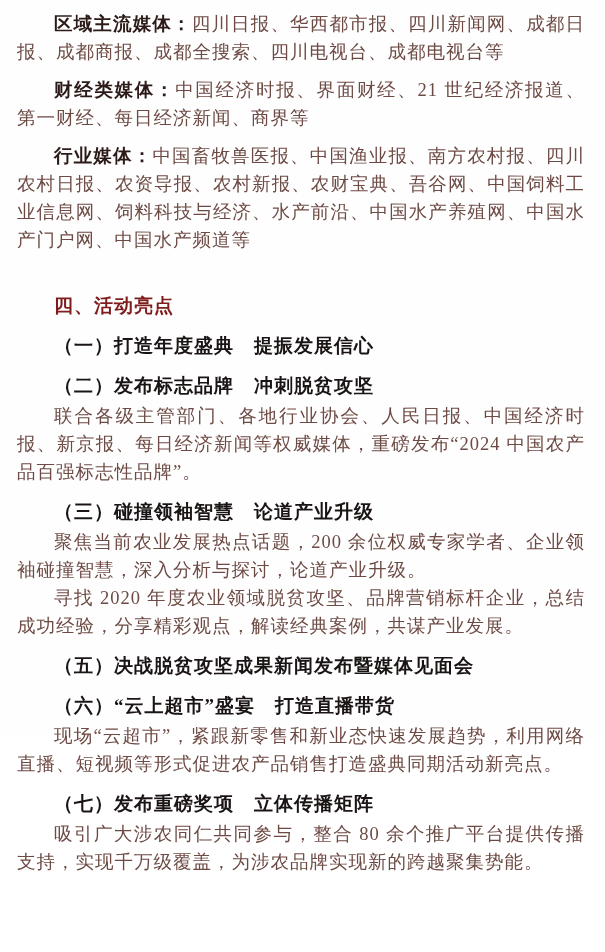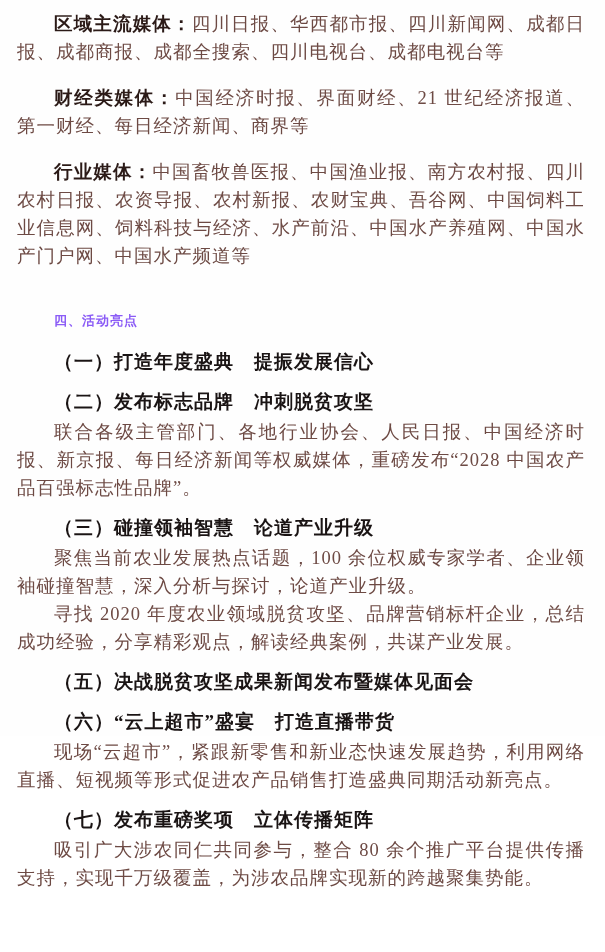--- a/index.html
+++ b/index.html
@@ -24,31 +24,31 @@
     color: #6d4a44;
   }
   .para {
     margin: 0;
     text-indent: 2em;
     text-align: justify;
     line-height: 28px;
     letter-spacing: 1px;
   }
   .media-section .para + .para {
-    margin-top: 18px;
+    margin-top: 10px;
   }
   .media-label {
     font-weight: bold;
     color: #2b1a17;
   }
   .section-title {
-    font-family: Liberation Mono, monospace;
+    font-family: Liberation Sans, sans-serif;
     font-weight: bold;
-    font-size: 13px;
-    color: #8b5cf6;
+    font-size: 19px;
+    color: #7f1d1d;
     letter-spacing: 1px;
     margin: 38px 0 9px 37px;
     line-height: 28px;
   }
   .item-heading {
     font-family: "Liberation Serif", "DejaVu Serif", serif;
     font-weight: bold;
     font-size: 19px;
     color: #1a1414;
     letter-spacing: 1px;
@@ -69,24 +69,24 @@
     <p class="para"><span class="media-label">财经类媒体：</span><span>中国经济时报、界面财经、21 世纪经济报道、第一财经、每日经济新闻、商界等</span></p>
     <p class="para"><span class="media-label">行业媒体：</span><span>中国畜牧兽医报、中国渔业报、南方农村报、四川农村日报、农资导报、农村新报、农财宝典、吾谷网、中国饲料工业信息网、饲料科技与经济、水产前沿、中国水产养殖网、中国水产门户网、中国水产频道等</span></p>
   </section>
 
   <section class="highlights-section">
     <h2 class="section-title">四、活动亮点</h2>
 
     <h3 class="item-heading">（一）打造年度盛典　提振发展信心</h3>
 
     <h3 class="item-heading">（二）发布标志品牌　冲刺脱贫攻坚</h3>
-    <p class="para item-body">联合各级主管部门、各地行业协会、人民日报、中国经济时报、新京报、每日经济新闻等权威媒体，重磅发布“2028 中国农产品百强标志性品牌”。</p>
+    <p class="para item-body">联合各级主管部门、各地行业协会、人民日报、中国经济时报、新京报、每日经济新闻等权威媒体，重磅发布“2024 中国农产品百强标志性品牌”。</p>
 
     <h3 class="item-heading">（三）碰撞领袖智慧　论道产业升级</h3>
-    <p class="para item-body">聚焦当前农业发展热点话题，100 余位权威专家学者、企业领袖碰撞智慧，深入分析与探讨，论道产业升级。</p>
+    <p class="para item-body">聚焦当前农业发展热点话题，200 余位权威专家学者、企业领袖碰撞智慧，深入分析与探讨，论道产业升级。</p>
 
     <p class="para item-body">寻找 2020 年度农业领域脱贫攻坚、品牌营销标杆企业，总结成功经验，分享精彩观点，解读经典案例，共谋产业发展。</p>
 
     <h3 class="item-heading">（五）决战脱贫攻坚成果新闻发布暨媒体见面会</h3>
 
     <h3 class="item-heading">（六）“云上超市”盛宴　打造直播带货</h3>
     <p class="para item-body">现场“云超市”，紧跟新零售和新业态快速发展趋势，利用网络直播、短视频等形式促进农产品销售打造盛典同期活动新亮点。</p>
 
     <h3 class="item-heading">（七）发布重磅奖项　立体传播矩阵</h3>
     <p class="para item-body">吸引广大涉农同仁共同参与，整合 80 余个推广平台提供传播支持，实现千万级覆盖，为涉农品牌实现新的跨越聚集势能。</p>

